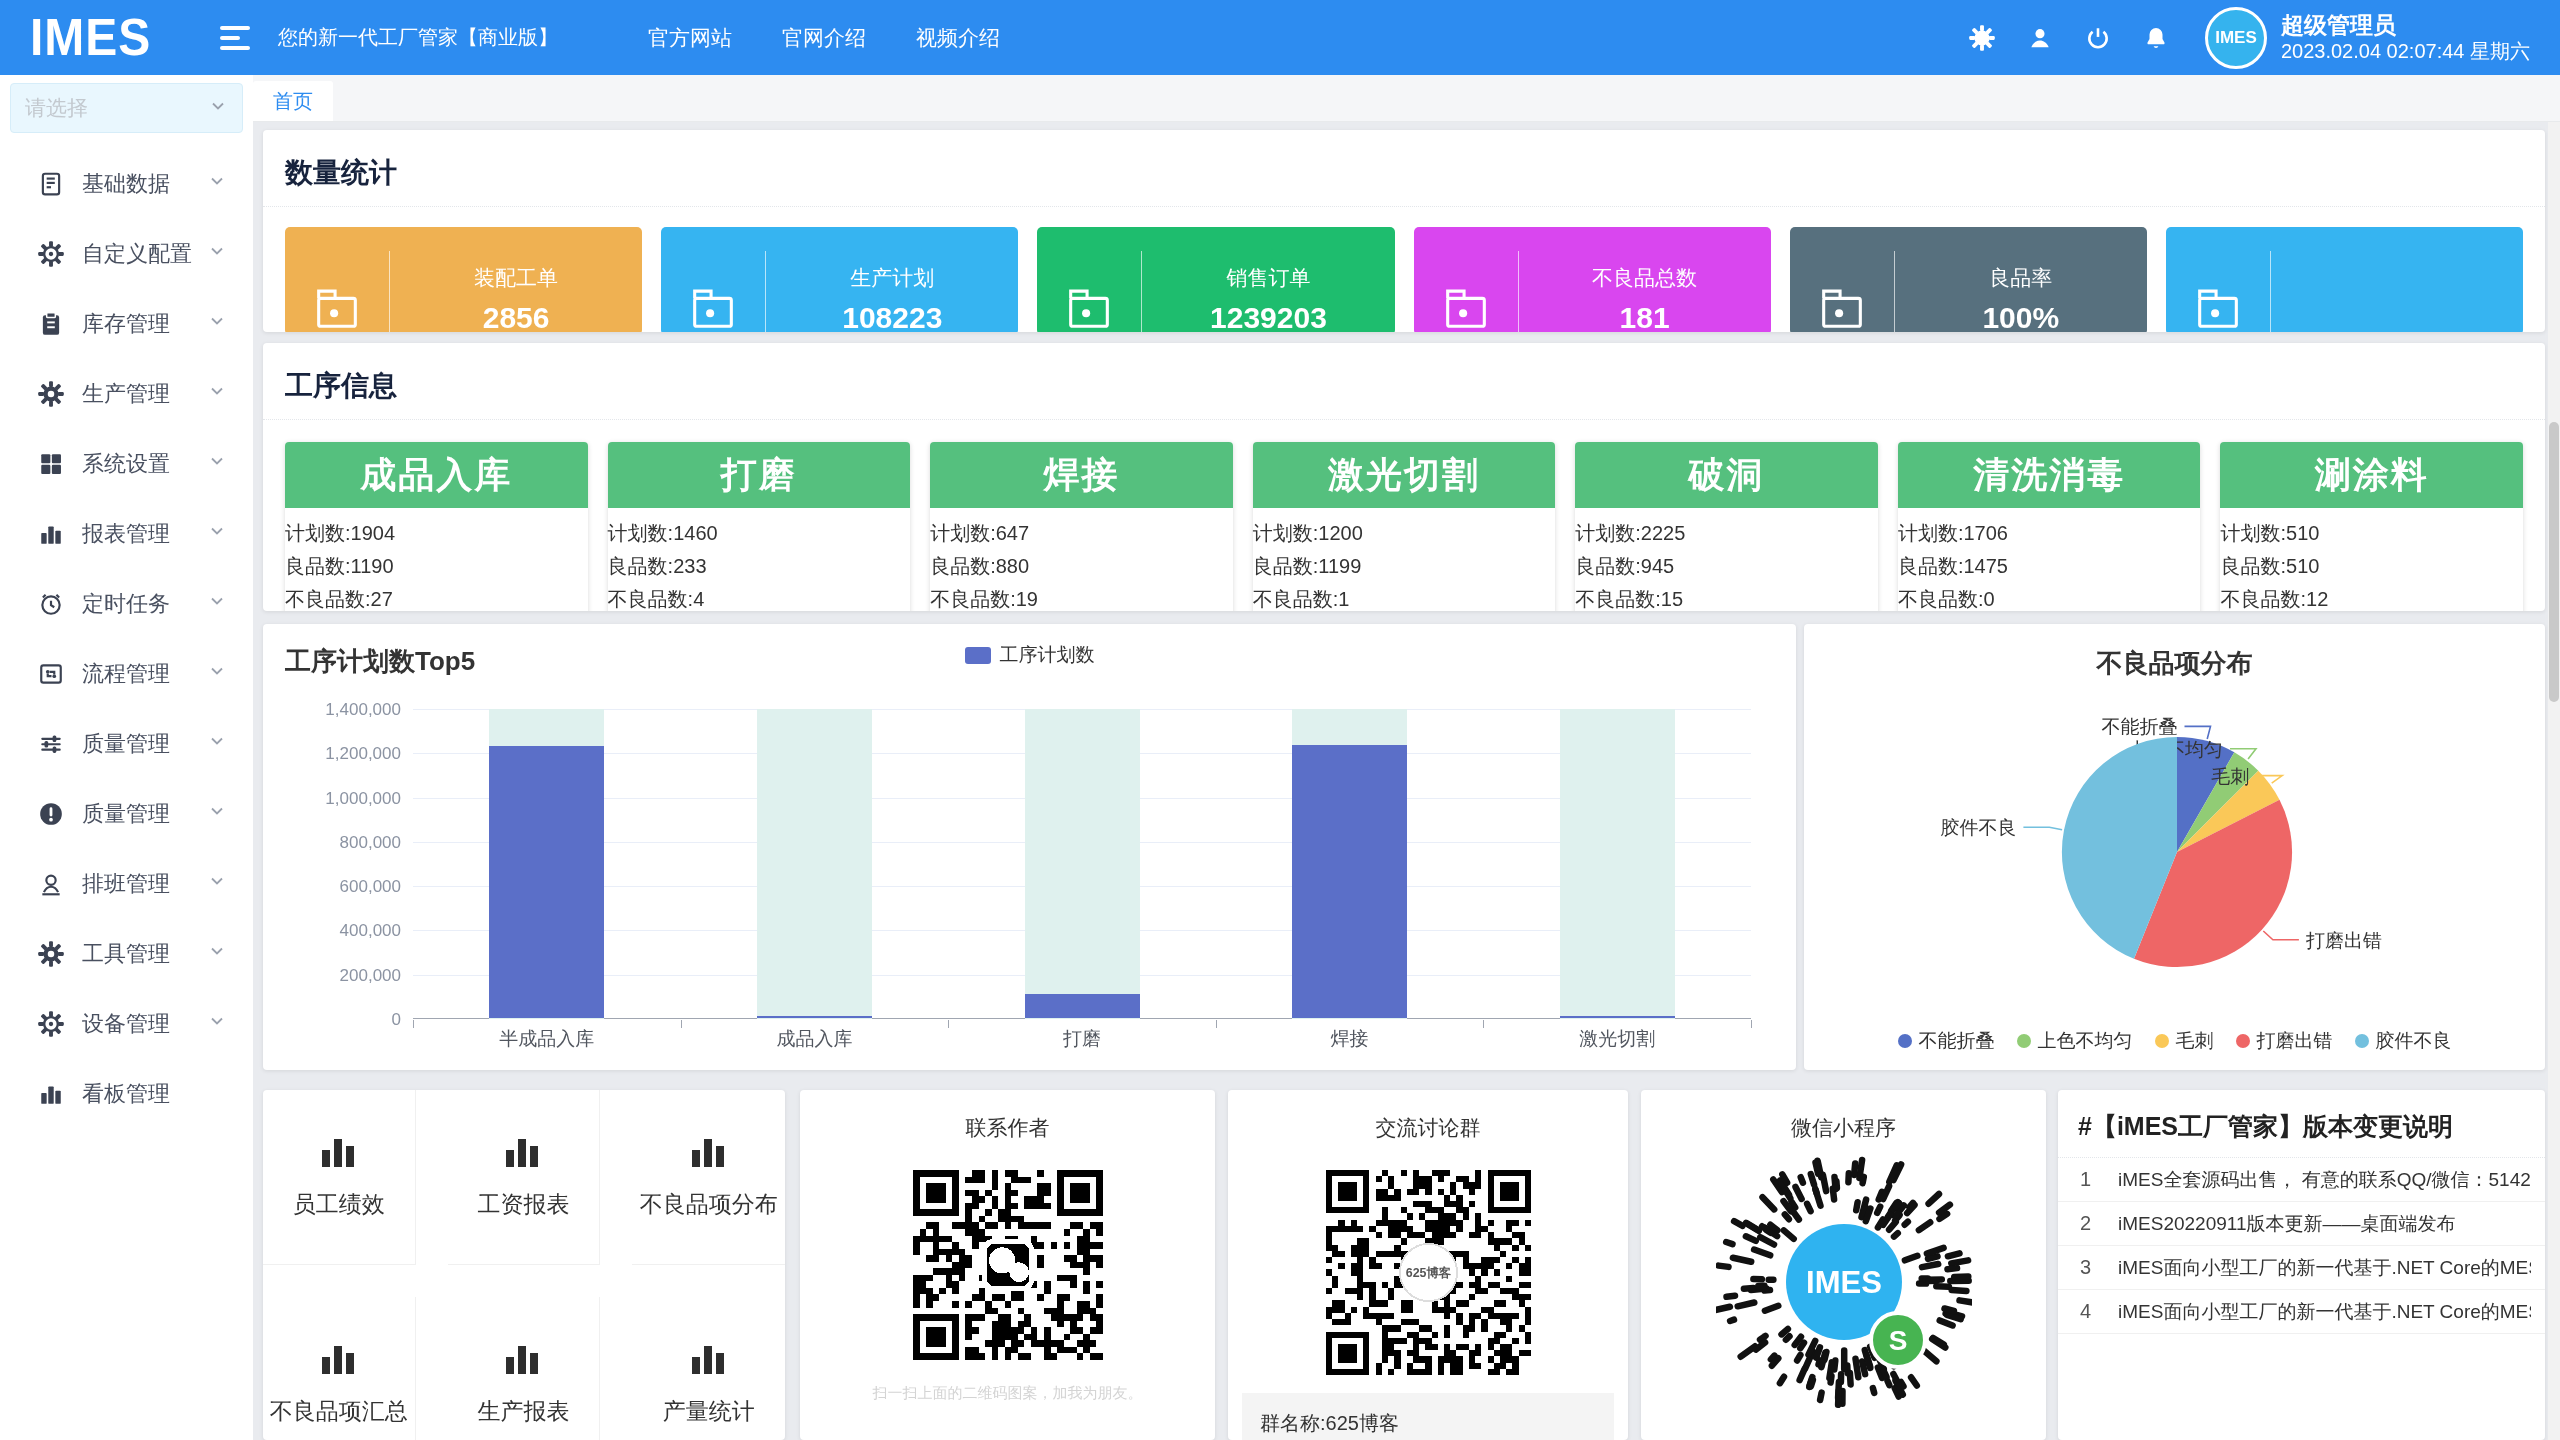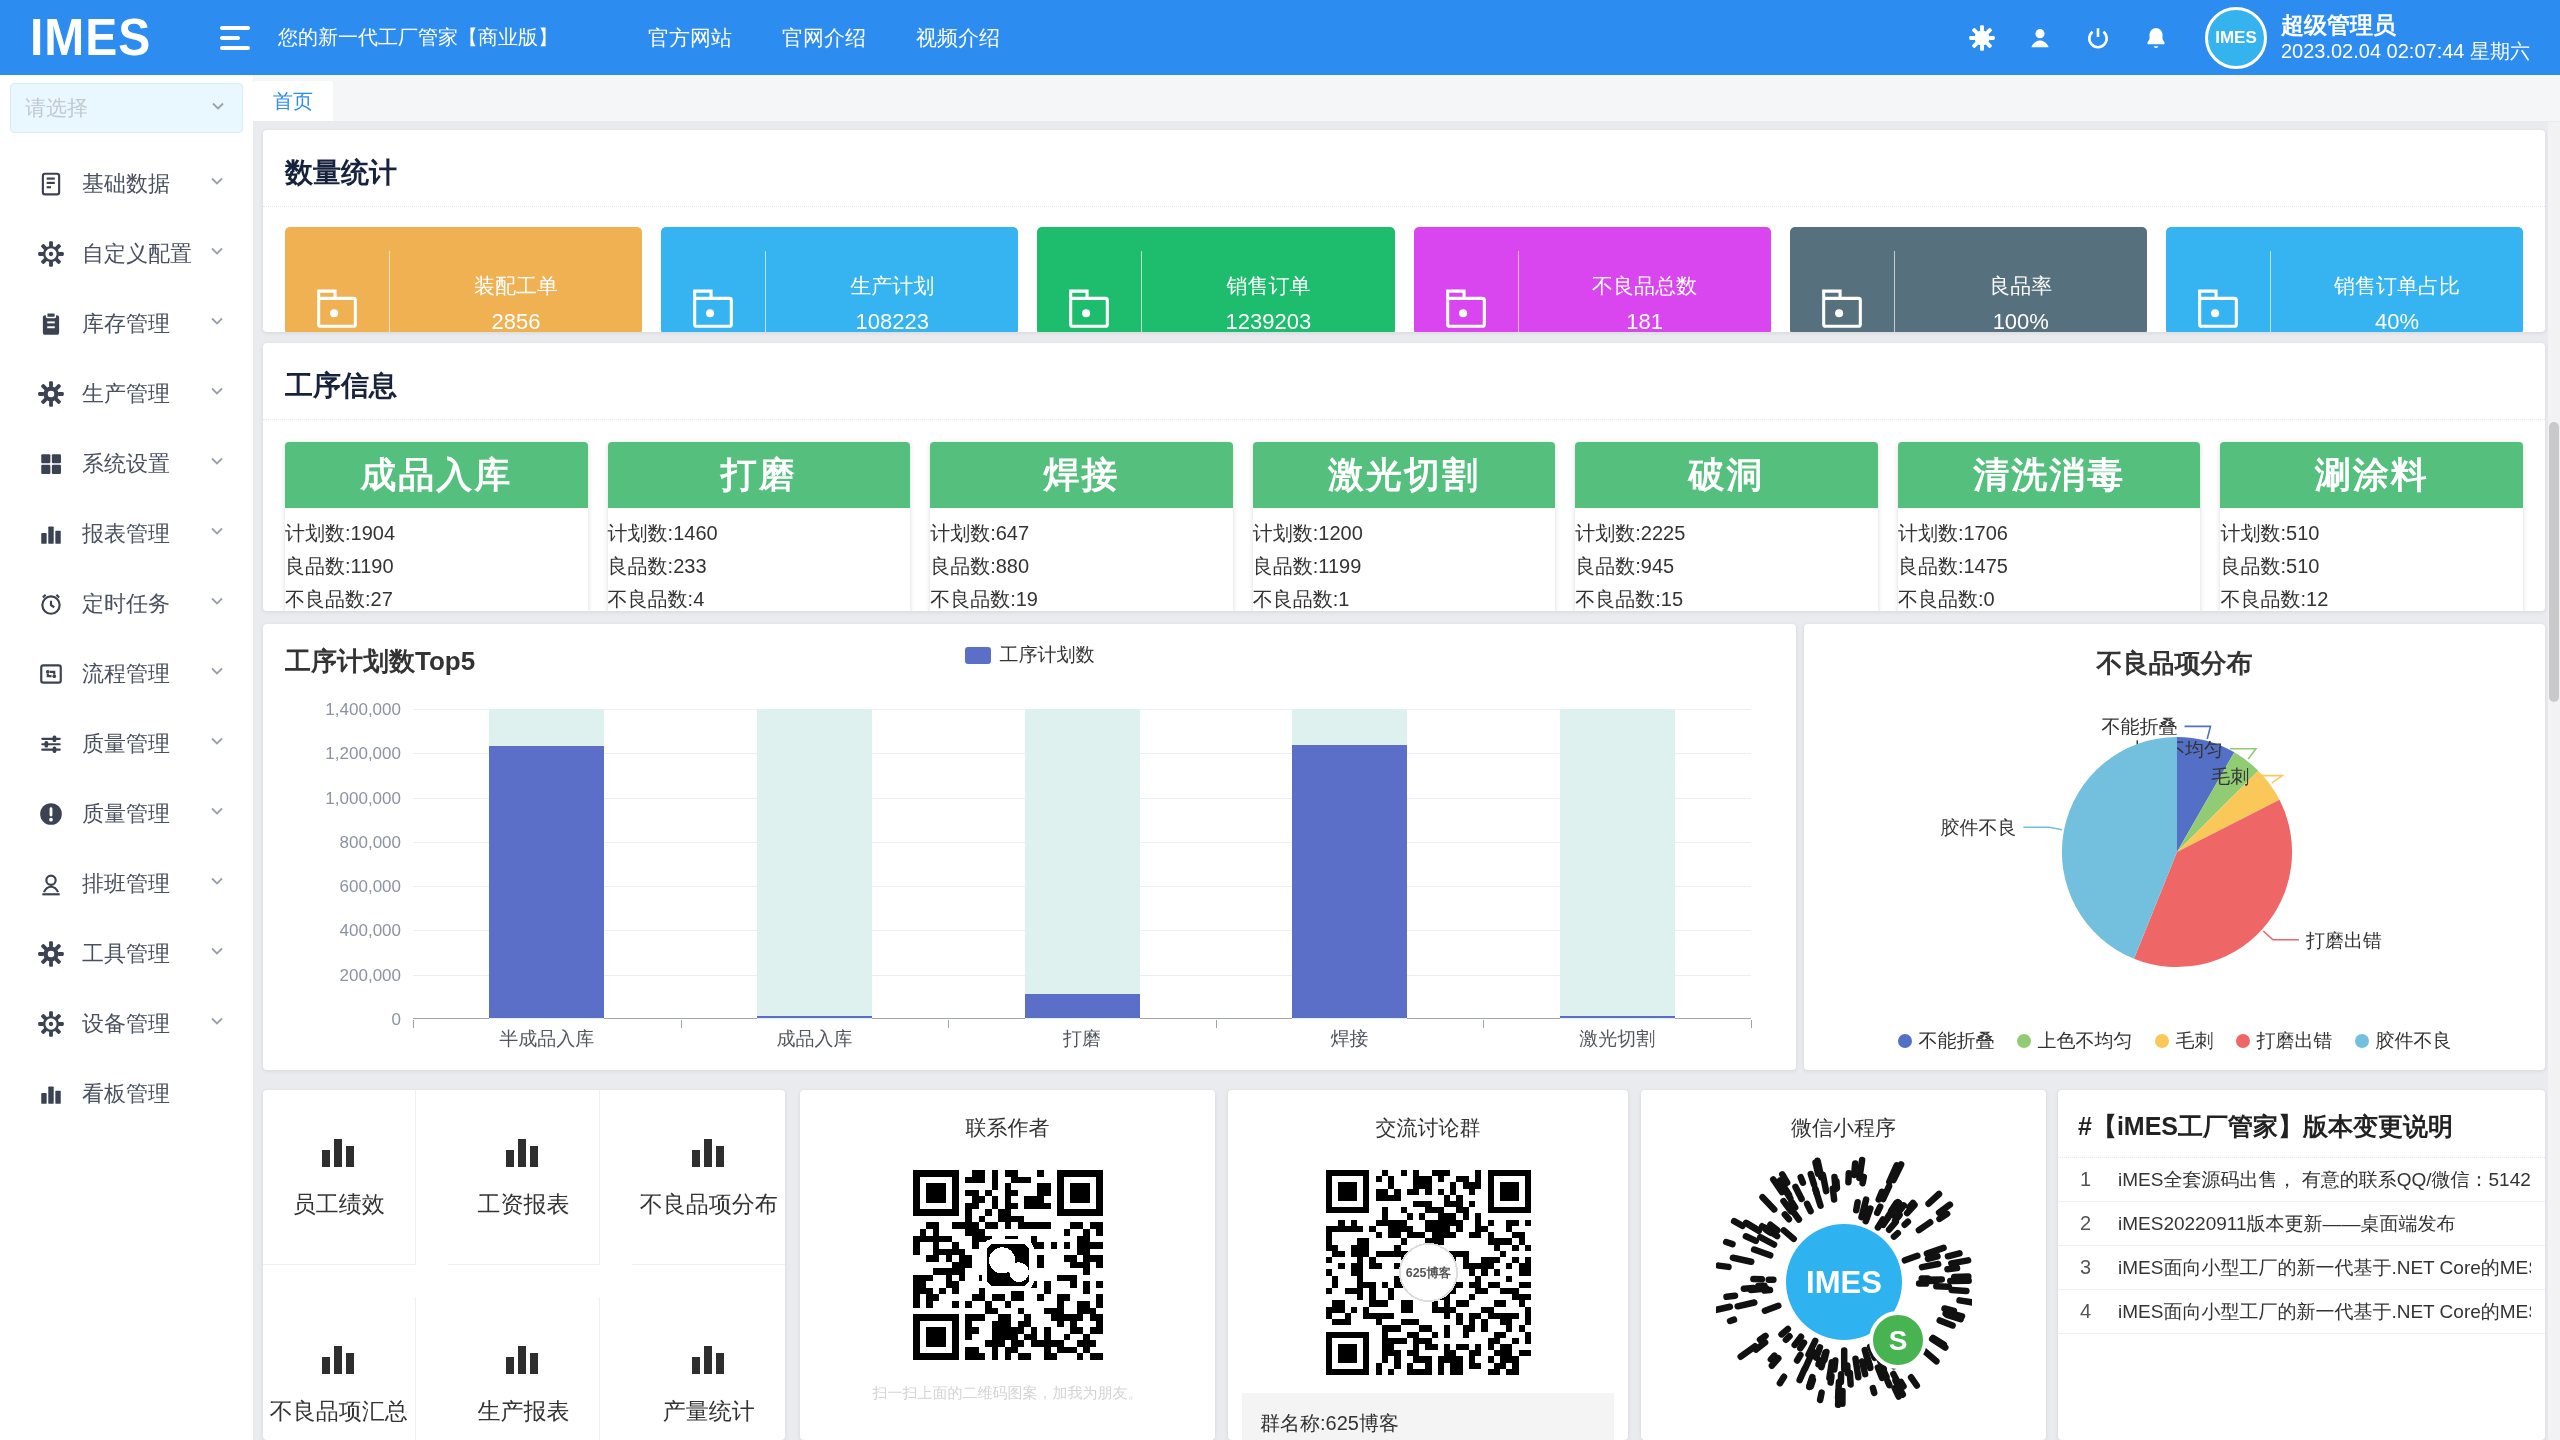--- a/index.html
+++ b/index.html
@@ -65,21 +65,21 @@
   .section-title { font-size: 28px; font-weight: bold; color: #17233d;
     padding: 24px 22px 14px; border-bottom: 1px dotted #e3e6ea; }
 
   
   .stats-row { display: flex; gap: 19px; padding: 20px 22px 0; }
   .stat-card { flex: 1; height: 108px; border-radius: 5px; display: flex; align-items: flex-end; color: #fff; }
   .stat-icon-wrap { width: 104px; display: flex; justify-content: center; }
   .stat-divider { width: 1px; height: 84px; background: rgba(255,255,255,.65); }
   .stat-text { flex: 1; text-align: center; }
   .stat-label { font-size: 21px; margin-bottom: 9px; }
-  .stat-value { font-size: 22px; }
+  .stat-value { font-size: 30px; font-weight: bold; }
 
   
   .proc-row { display: flex; gap: 20px; padding: 22px 22px 0; }
   .proc-card { flex: 1; border-radius: 4px; background: #fff; box-shadow: 0 1px 5px rgba(0,0,0,.15); }
   .proc-head { height: 66px; color: #fff; font-size: 36px; font-weight: 800; letter-spacing: 2px;
     display: flex; align-items: center; justify-content: center; border-radius: 4px 4px 0 0; }
   .proc-body { padding: 9px 0 12px; text-align: left; font-size: 20px; color: #333; }
   .proc-body p { line-height: 33px; }
 
   
@@ -510,24 +510,20 @@
         </div>
         <div class="stat-card" style="background: rgb(54, 180, 241);">
           <div class="stat-icon-wrap">
             <svg viewBox="0 0 56 56" width="54" height="54" fill="none" stroke="#fff" stroke-width="3.2">
               <path d="M9 18v-7.5h17V18"></path>
               <rect x="9" y="18" width="38" height="29" rx="2"></rect>
               <circle cx="25" cy="33.5" r="4.2" fill="#fff" stroke="none"></circle>
             </svg>
           </div>
           <div class="stat-divider"></div>
-          <div class="stat-text">
-            <div class="stat-label">销售订单占比</div>
-            <div class="stat-value">40%</div>
-          </div>
         </div>
       </div>
   </section>
 
   <section class="panel process-panel">
     <h2 class="section-title">工序信息</h2>
     <div class="proc-row" id="procRow">
         <div class="proc-card">
           <div class="proc-head" style="background: rgb(85, 192, 126);">成品入库</div>
           <div class="proc-body">

